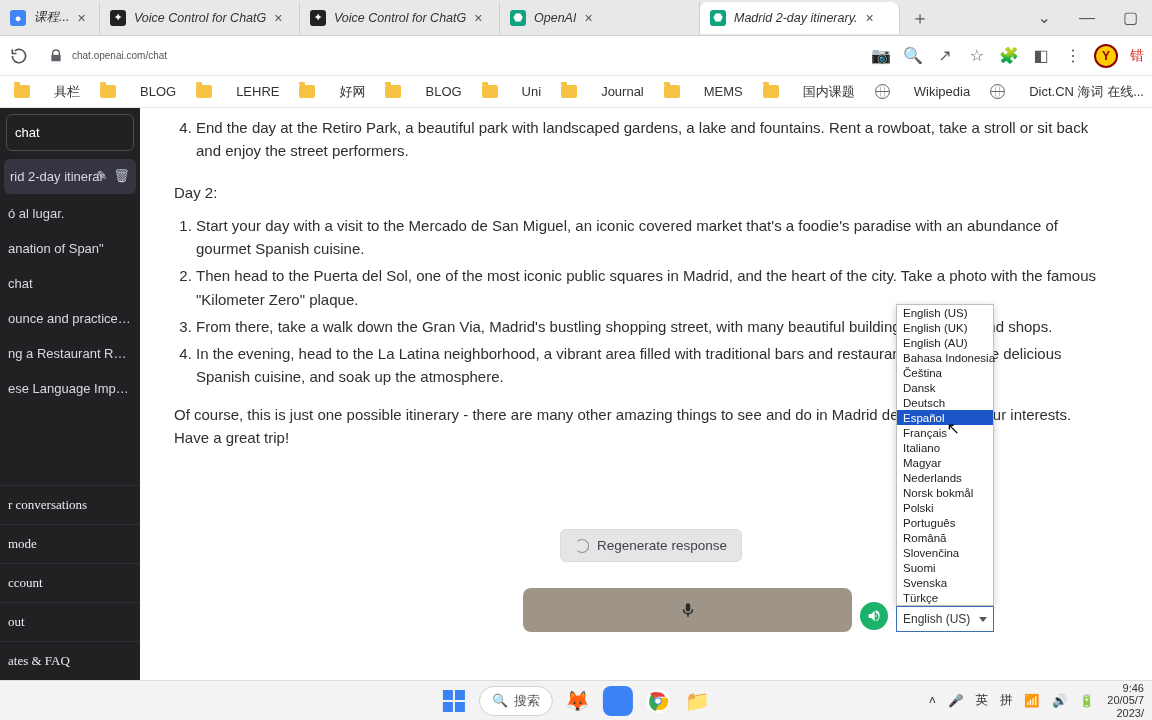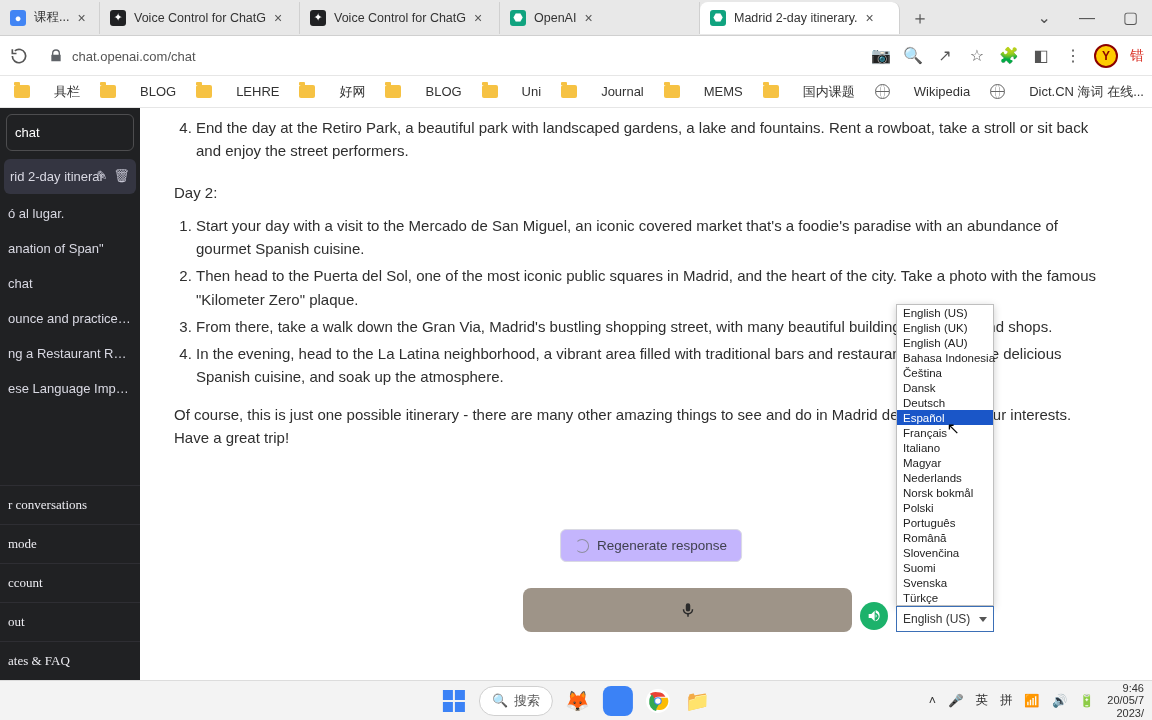--- a/index.html
+++ b/index.html
@@ -3,29 +3,29 @@
 <meta charset="utf-8">
 <style>
   * { box-sizing: border-box; margin: 0; padding: 0; }
   html,body { width:1152px; height:720px; font-family: "Segoe UI", Arial, sans-serif; overflow:hidden; background:#fff; }
   
   
   .tabstrip { display:flex; align-items:center; height:36px; background:#e8e8e8; border-bottom:1px solid #d0d0d0; }
   .tab { display:flex; align-items:center; height:32px; padding:0 10px; gap:8px; font-size:12.5px; color:#333; border-right:1px solid #d0d0d0; background:#e8e8e8; min-width:0; }
   .tab.active { background:#fff; border-top-left-radius:8px; border-top-right-radius:8px; }
   .tab .favicon { width:16px; height:16px; border-radius:3px; display:flex; align-items:center; justify-content:center; font-size:11px; }
-  .tab .title { white-space:nowrap; overflow:hidden; text-overflow:ellipsis; }
+  .tab .title { white-space:nowrap; overflow:hidden; text-overflow:ellipsis;font-style:italic; }
   .tab .close { color:#555; font-size:14px; }
   .newtab { width:28px; height:28px; margin-left:6px; display:flex; align-items:center; justify-content:center; color:#555; font-size:18px; }
   .winspace { flex:1; }
   .wincarets { display:flex; gap:20px; padding:0 14px; color:#555; }
   
   
   .addrbar { display:flex; align-items:center; height:40px; background:#fff; padding:0 8px; gap:10px; border-bottom:1px solid #e6e6e6; }
-  .addrbar .url { flex:1; display:flex; align-items:flex-end; gap:8px; font-size:13px; color:#555; padding:4px 8px; }
+  .addrbar .url { flex:1; display:flex; align-items:center; gap:8px; font-size:10px; color:#555; padding:4px 8px; }
   .addrbar .url .lock { width:16px; }
   .addrbar .icon { width:22px; height:22px; display:flex; align-items:center; justify-content:center; color:#555; }
   .avatar { width:24px; height:24px; border-radius:50%; background:#ffcc00; border:2px solid #8b0000; display:flex; align-items:center; justify-content:center; font-size:12px; font-weight:bold; color:#8b0000; }
   .red-cn { color:#d93025; font-size:14px; margin-left:2px; }
   
   
   .bmbar { display:flex; align-items:center; height:32px; background:#fff; padding:0 6px; gap:4px; font-size:13px; color:#333; border-bottom:1px solid #e6e6e6; }
   .bm { display:flex; align-items:center; gap:24px; padding:4px 8px; border-radius:4px; white-space:nowrap; }
   .bm .folder { width:16px; height:13px; background:#f6c243; border-radius:2px; position:relative; }
   .bm .folder::before { content:""; position:absolute; top:-3px; left:0; width:6px; height:3px; background:#f6c243; border-radius:1px 1px 0 0; }
@@ -42,21 +42,21 @@
   .sidebar .conv.selected .row-icons { position:absolute; right:6px; top:9px; display:flex; gap:6px; color:#c5c5d2; }
   .sidebar .divider { flex:1; }
   .sidebar .footitem { padding:11px 8px; border-top:1px solid #2e2e33; white-space:nowrap; overflow:hidden; text-overflow:ellipsis;font-family:Liberation Serif, serif; }
   
   .chat { flex:1; background:#ffffff; position:relative; padding:8px 56px 70px 24px; overflow:hidden;margin-left:10px; }
   .chat ol { padding-left:22px; }
   .chat li, .chat p { font-size:15px; line-height:1.55; color:#2f2f2f; margin-bottom:4px; }
   .chat .daylabel { margin:18px 0 10px 0; }
   .chat .closing { margin-top:14px; }
   
-  .regen { position:absolute; left:50%; transform:translateX(-50%); bottom:118px; display:flex; align-items:center; gap:8px; padding:8px 14px; border:1px solid #d9d9e3; border-radius:6px; background:#c4b5fd; font-size:13.5px; color:#40414f; }
+  .regen { position:absolute; left:50%; transform:translateX(-50%); bottom:118px; display:flex; align-items:center; gap:8px; padding:8px 14px; border:1px solid #d9d9e3; border-radius:6px; background:#e5e5e5; font-size:13.5px; color:#40414f; }
   .regen .cycle { width:14px; height:14px; border:1.8px solid #8e8ea0; border-left-color:transparent; border-radius:50%; }
   
   .micbar { position:absolute; left:373px; right:300px; bottom:48px; height:44px; background:#9e9488; border-radius:8px; display:flex; align-items:center; justify-content:center; }
   .micbar .mic { width:18px; height:18px; }
   .micsvg { fill:#2b2b2b; }
   
   .speaker { position:absolute; right:264px; bottom:50px; width:28px; height:28px; border-radius:50%; background:#1cb26b; display:flex; align-items:center; justify-content:center; }
   .speaker svg { width:16px; height:16px; fill:#fff; }
   
   .langsel { position:absolute; right:158px; bottom:48px; width:98px; height:26px; border:1px solid #3b6fb6; background:#fff; display:flex; align-items:center; justify-content:space-between; padding:0 6px; font-size:12px; color:#333; }

